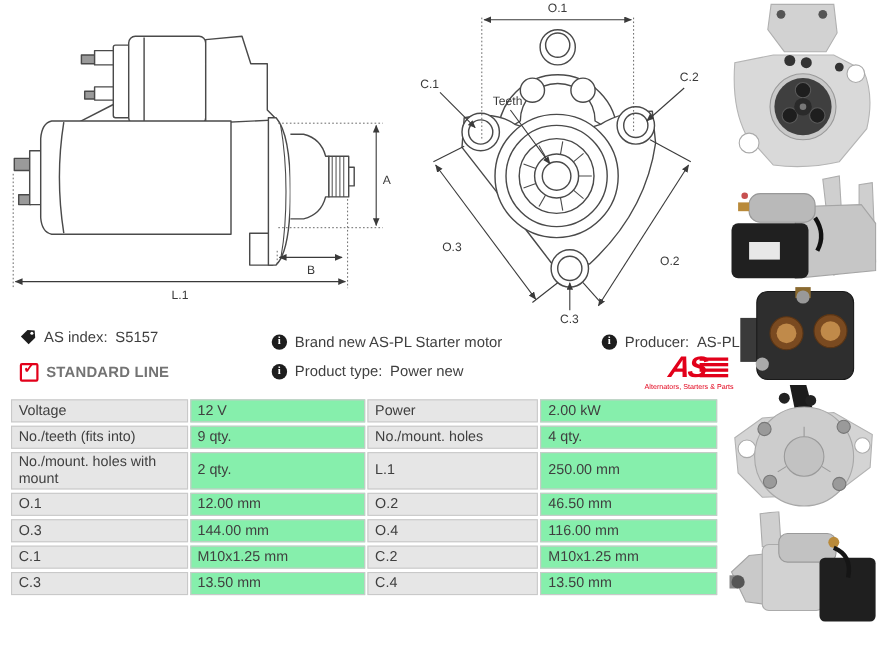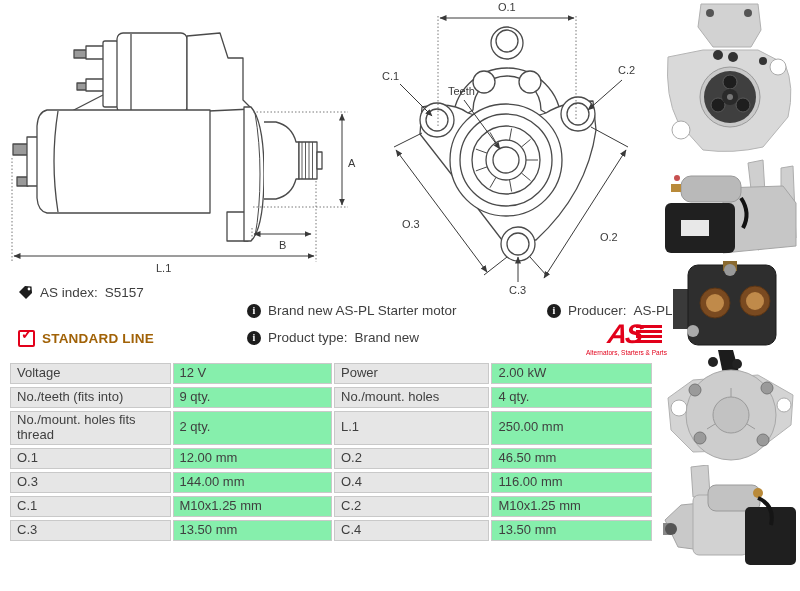--- a/index.html
+++ b/index.html
@@ -3,21 +3,21 @@
 <meta charset="utf-8">
 <style>
   html,body{margin:0;padding:0;background:#fff;}
   .page{position:relative;width:800px;height:591px;background:#fff;overflow:hidden;
         font-family:"Liberation Sans",sans-serif;color:#3f3f3f;}
   svg text{font-family:"Liberation Sans",sans-serif;}
 
   
   .info-item{position:absolute;display:flex;align-items:center;gap:7px;font-size:13.5px;white-space:nowrap;}
   .info-item .b{font-weight:normal;}
-  .red{color:#a16207;}
+  .red{color:#737373;}
   .std{font-weight:bold;letter-spacing:.2px;}
   .iicon{width:14px;height:14px;border-radius:50%;background:#1d1d1d;color:#fff;
          display:inline-flex;align-items:center;justify-content:center;
          font-size:10px;font-weight:bold;font-family:"Liberation Serif",serif;flex:0 0 auto;}
   .chk{width:13px;height:13px;border:2px solid #e2001a;border-radius:2px;position:relative;flex:0 0 auto;}
   .chk:after{content:"✓";position:absolute;left:1px;top:-6px;color:#e2001a;font-size:14px;font-weight:bold;}
 
   
   .logo{position:absolute;left:586px;top:322px;width:78px;text-align:center;}
   .logo .mark{position:relative;height:26px;}
@@ -234,41 +234,41 @@
       <rect x="0" y="58" width="8" height="12" fill="#888"></rect>
       <circle cx="8" cy="64" r="6" fill="#555"></circle>
       <rect x="30" y="30" width="55" height="60" rx="6" fill="#d2d2d2" stroke="#ababab"></rect>
       <rect x="45" y="20" width="52" height="26" rx="8" fill="#c2c2c2" stroke="#9a9a9a"></rect>
       <circle cx="95" cy="28" r="5" fill="#b98a3a"></circle>
       <rect x="82" y="42" width="51" height="58" rx="5" fill="#1f1f1f"></rect>
       <path d="M95,33 Q112,40 108,60" stroke="#151515" stroke-width="4" fill="none"></path>
     </svg>
   </div>
 
-  <div class="info-item" style="left:18px;top:285px">
+  <div class="info-item" style="left:18px;top:299px">
     <svg width="15" height="15" viewBox="0 0 15 15">
       <path d="M1,7 L7,1 L13.5,1.5 L14,8 L8,14 Z" fill="#1d1d1d"></path>
       <circle cx="11" cy="4" r="1.4" fill="#fff"></circle>
     </svg>
     <span>AS index:</span>
     <span class="b">S5157</span>
   </div>
   <div class="info-item" style="left:18px;top:330px">
     <span class="chk"></span>
     <span class="red std">STANDARD LINE</span>
   </div>
 
   <div class="info-item" style="left:247px;top:303px">
     <span class="iicon">i</span>
     <span>Brand new AS-PL Starter motor</span>
   </div>
   <div class="info-item" style="left:247px;top:330px">
     <span class="iicon">i</span>
     <span>Product type:</span>
-    <span class="b">Brand new</span>
+    <span class="b">Power new</span>
   </div>
 
   <div class="info-item" style="left:547px;top:303px">
     <span class="iicon">i</span>
     <span>Producer:</span>
     <span class="b">AS-PL</span>
   </div>
   <div class="logo">
     <div class="mark">
       <span class="as">AS</span>
@@ -296,21 +296,21 @@
           <td class="label">Power</td>
           <td class="value">2.00 kW</td>
         </tr>
         <tr>
           <td class="label">No./teeth (fits into)</td>
           <td class="value">9 qty.</td>
           <td class="label">No./mount. holes</td>
           <td class="value">4 qty.</td>
         </tr>
         <tr>
-          <td class="label">No./mount. holes fits thread</td>
+          <td class="label">No./mount. holes with mount</td>
           <td class="value">2 qty.</td>
           <td class="label">L.1</td>
           <td class="value">250.00 mm</td>
         </tr>
         <tr>
           <td class="label">O.1</td>
           <td class="value">12.00 mm</td>
           <td class="label">O.2</td>
           <td class="value">46.50 mm</td>
         </tr>

